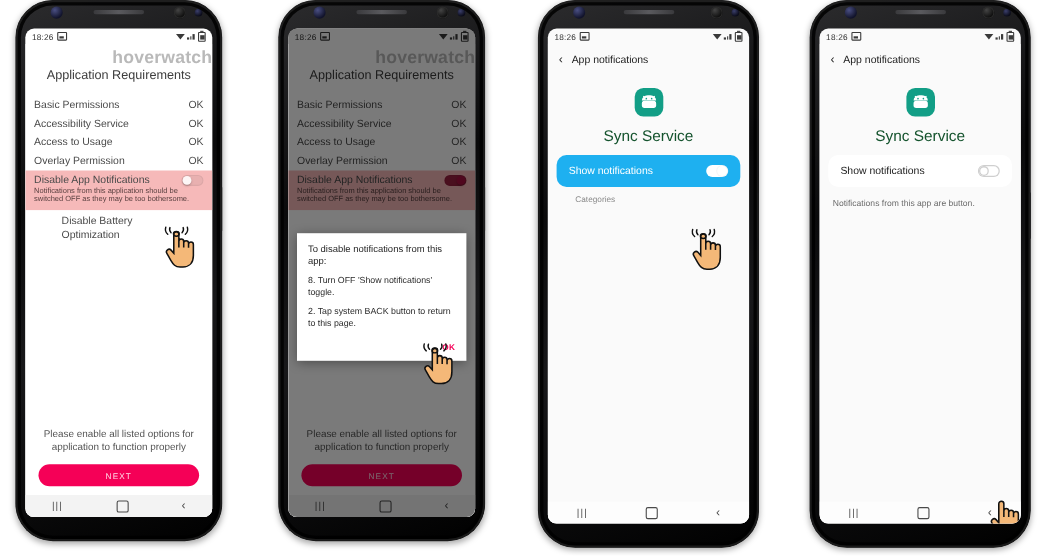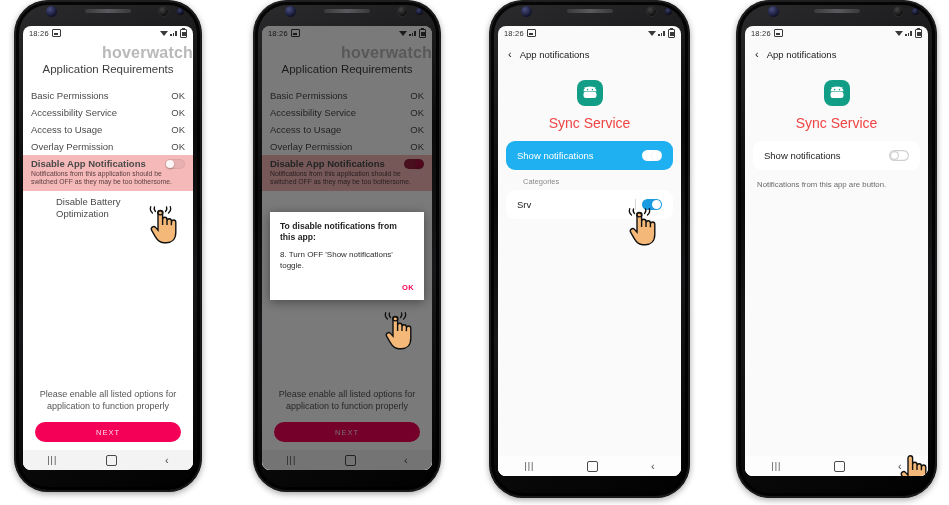--- a/index.html
+++ b/index.html
@@ -42,21 +42,21 @@
   .bat-ic:after{content:"";position:absolute;left:0.5px;bottom:.5px;right:.5px;height:4px;background:#3a3a3a;}
 
   
   .hw-body{position:relative;height:calc(100% - 14px);display:flex;flex-direction:column;background:#fff;}
   .hw-logo{text-align:right;font-size:16px;font-weight:bold;color:#b9b9b9;letter-spacing:.2px;margin-top:4px;}
   .hw-title{text-align:center;font-size:11.5px;color:#3d3d3d;margin-top:1px;}
   .hw-list{margin-top:12px;}
   .hw-row{display:flex;align-items:center;justify-content:space-between;padding:3px 8px;font-size:9.5px;color:#4a4a4a;}
   .hw-row .ok{font-size:9.5px;color:#4a4a4a;}
   .hw-hl{background:#f6b9b9;position:relative;}
-  .hw-hl .hw-row{padding-bottom:1px;font-weight:bold;}
+  .hw-hl .hw-row{padding-bottom:1px;}
   .hw-note{font-size:6.8px;color:#5b4141;padding:0 8px 4px 8px;line-height:1.25;}
   .toggle{width:20px;height:10px;border-radius:6px;position:relative;background:#e8b0b0;box-shadow:inset 0 0 0 1px rgba(0,0,0,.05);}
   .toggle .knob{position:absolute;top:1px;width:8px;height:8px;border-radius:50%;background:#fdf6f6;
                 box-shadow:0 1px 2px rgba(0,0,0,.25);}
   .toggle.off .knob{left:1px;}
   .toggle.on{background:#9c2040;}
   .toggle.on .knob{right:1px;background:#a81040;}
   .hw-spacer{flex:1;}
   .hw-foot{text-align:center;font-size:9px;color:#555;line-height:1.35;padding:0 14px;}
   .hw-next{margin:10px auto 0;width:calc(100% - 24px);height:20px;border-radius:12px;background:#f50057;
@@ -67,32 +67,32 @@
   .navbar.white{background:#fdfdfd;}
   .nv{color:#4a4a4a;font-size:10px;line-height:1;}
   .nv-recent{letter-spacing:1px;font-size:9px;}
   .nv-home{width:9px;height:9px;border:1.3px solid #4a4a4a;border-radius:2px;}
   .nv-back{font-size:11px;}
 
   
   .dim{position:absolute;left:0;right:0;top:0;bottom:0;background:rgba(0,0,0,.52);}
   .dialog{position:absolute;left:8px;right:8px;top:186px;background:#fff;padding:9px 10px 8px;
           box-shadow:0 2px 10px rgba(0,0,0,.4);}
-  .dlg-title{font-size:8.6px;font-weight:bold;color:#1f1f1f;line-height:1.3;}
+  .dlg-title{font-size:8.6px;font-weight:normal;color:#1f1f1f;line-height:1.3;}
   .dlg-p{font-size:8px;color:#2b2b2b;margin-top:7px;line-height:1.3;}
   .dlg-ok{text-align:right;font-size:7.5px;font-weight:bold;color:#f50057;margin-top:12px;letter-spacing:.4px;}
 
   
   .set-body{height:calc(100% - 14px);background:#fafafa;display:flex;flex-direction:column;}
   .set-hdr{display:flex;align-items:center;gap:8px;padding:8px 10px 6px;font-size:9.5px;color:#1c1c1c;}
   .set-hdr .chev{font-size:11px;color:#1c1c1c;}
   .app-hero{text-align:center;padding:14px 0 10px;}
   .app-icon{width:26px;height:26px;margin:0 auto;border-radius:8px;background:#129e86;position:relative;}
   .app-icon .droid{position:absolute;left:50%;top:50%;transform:translate(-50%,-50%);}
-  .app-name{margin-top:9px;font-size:14px;color:#ef4444;}
+  .app-name{margin-top:9px;font-size:14px;color:#14532d;}
   .set-card{background:#fff;border-radius:9px;margin:0 8px;display:flex;align-items:center;
             justify-content:space-between;padding:9px 11px;font-size:9.5px;color:#1c1c1c;}
   .set-card.active{background:#1eb0f0;color:#fff;border-radius:9px;}
   .sw{width:20px;height:11px;border-radius:7px;position:relative;}
   .sw.on{background:#1a9ae0;} .sw.on .k{position:absolute;right:1px;top:1px;width:9px;height:9px;border-radius:50%;background:#fff;}
   .sw.onwhite{background:#ffffff;} .sw.onwhite .k{position:absolute;right:1px;top:1px;width:9px;height:9px;border-radius:50%;background:#ffffff;box-shadow:0 0 0 1px rgba(0,0,0,.04);}
   .sw.off{background:#fff;box-shadow:inset 0 0 0 1.2px #cfcfcf;}
   .sw.off .k{position:absolute;left:1px;top:1px;width:9px;height:9px;border-radius:50%;background:#fff;
              box-shadow:inset 0 0 0 1.2px #cfcfcf;}
   .cat-label{font-size:7.5px;color:#8a8a8a;padding:7px 25px 4px;}
@@ -267,20 +267,21 @@
           <span class="nv-home"></span>
           <span class="nv nv-back">‹</span>
         </div>
       </div>
 
       <div class="dim"></div>
 
       <div class="dialog">
         <div class="dlg-title">To disable notifications from this app:</div>
         <div class="dlg-p">8. Turn OFF 'Show notifications' toggle.</div>
+        <div class="dlg-p">2. Tap system BACK button to return to this page.</div>
         <div class="dlg-ok">OK</div>
       </div>
 
       <svg class="hand" style="left:120px;top:282px;" viewBox="0 0 34 44">
         <g stroke="#111" stroke-width="1.4" fill="#f4b878">
           <path d="M11 16 v-5 a2.3 2.3 0 0 1 4.6 0 v12 l0-5.5 a2.2 2.2 0 0 1 4.4 0 v5.5 l0-4 a2.2 2.2 0 0 1 4.4 0 v4.2 l0-3 a2.2 2.2 0 0 1 4.4 0 v10 c0 7-4 10.5-9.5 10.5 h-2.6 c-4.4 0-6.2-2.2-8.4-6 l-3.6-6.4 a2.4 2.4 0 0 1 3.8-2.9 l2.5 2.8 z"></path>
         </g>
         <g stroke="#111" stroke-width="1.3" fill="none" stroke-linecap="round">
           <path d="M8.5 9.5 q-2 -2 -1 -4.6"></path>
             <path d="M18.5 9.5 q2 -2 1 -4.6"></path>
@@ -340,29 +341,20 @@
 
         <div class="set-card active">
           <span>Show notifications</span>
           <span class="sw onwhite">
               <span class="k"></span>
             </span>
         </div>
 
         <div class="cat-label">Categories</div>
 
-        <div class="set-card">
-          <span>Srv</span>
-          <span style="display:flex;align-items:center;">
-            <span class="sep"></span>
-            <span class="sw on">
-                <span class="k"></span>
-              </span>
-          </span>
-        </div>
 
         <div class="set-spacer"></div>
         <div class="navbar white">
           <span class="nv nv-recent">|||</span>
           <span class="nv-home"></span>
           <span class="nv nv-back">‹</span>
         </div>
       </div>
 
       <svg class="hand" style="left:128px;top:178px;" viewBox="0 0 34 44">

